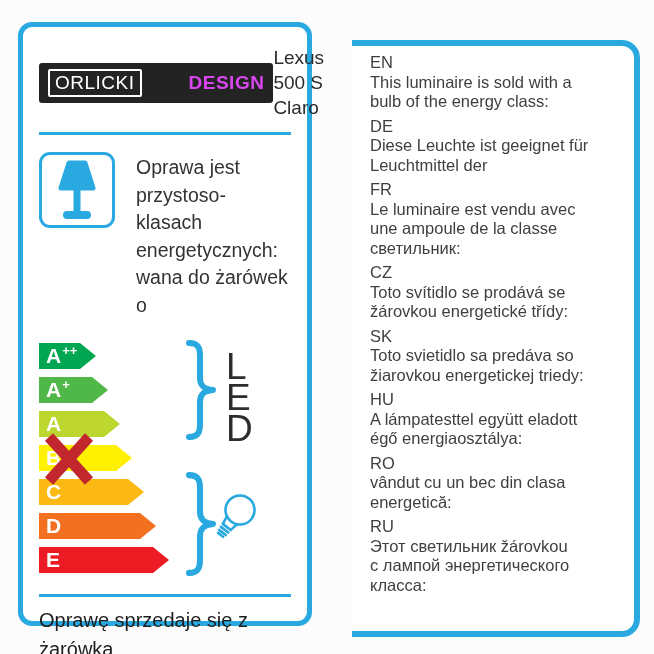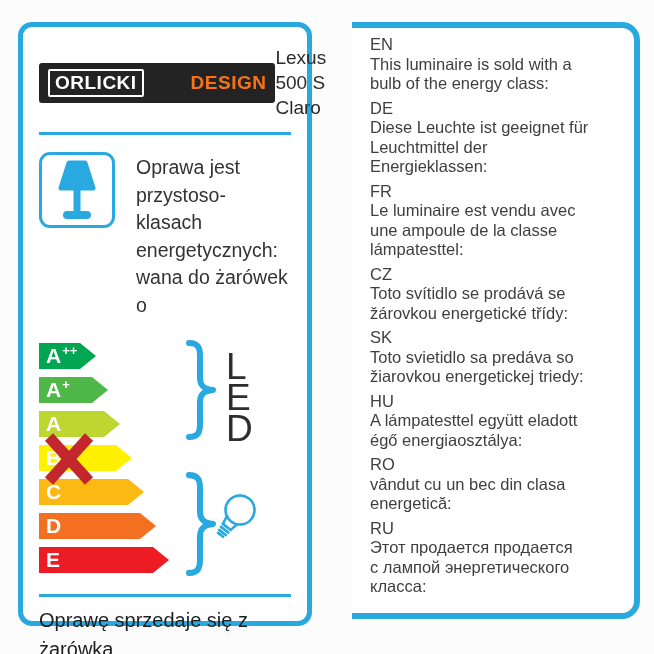--- a/index.html
+++ b/index.html
@@ -5,23 +5,23 @@
   html,body{margin:0;padding:0;background:#fcfcfc;}
   .stage{position:relative;width:654px;height:654px;background:#fcfcfc;overflow:hidden;
          font-family:"Liberation Sans",sans-serif;}
 
   
   .left-panel{position:absolute;left:18px;top:22px;width:294px;height:604px;
     box-sizing:border-box;border:5px solid var(--accent);border-radius:14px;
     background:#fff;padding:10px 12px;}
   .lp-header{display:flex;justify-content:space-between;align-items:center;margin:8px 4px 0 4px;}
   .logo{background:#232323;border-radius:3px;padding:6px 9px;display:flex;align-items:center;gap:7px;}
-  .logo-orlicki{color:#fff;font-weight:bold;font-size:19px;letter-spacing:.5px;
+  .logo-orlicki{color:#fff;font-weight:normal;font-size:19px;letter-spacing:.5px;
     border:2px solid #fff;padding:1px 5px;border-radius:2px;}
-  .logo-design{color:#f97316;font-weight:bold;font-size:19px;letter-spacing:.5px;padding-left:40px;}
+  .logo-design{color:#d946ef;font-weight:bold;font-size:19px;letter-spacing:.5px;padding-left:40px;}
   .model{width:116px;text-align:left;font-size:19px;line-height:25px;color:#2b2b2b;}
   .divider{height:3px;background:var(--accent);margin:12px 4px 0 4px;border:none;}
   .intro{display:flex;gap:21px;margin:17px 0 0 4px;}
   .lamp-box{width:76px;height:76px;box-sizing:border-box;border:3.5px solid var(--accent);
     border-radius:11px;display:flex;align-items:center;justify-content:center;flex:0 0 auto;}
   .intro-lines{font-size:19.5px;line-height:27.5px;color:#333;padding-top:2px;}
 
   .scale-area{position:relative;height:234px;margin:24px 0 0 4px;}
   .arrow{height:26px;margin-bottom:8px;display:flex;align-items:center;padding-left:7px;
     box-sizing:border-box;color:#fff;
@@ -32,21 +32,21 @@
   .brace{position:absolute;left:146px;width:33px;}
   .brace-top{top:-3px;height:100px;}
   .brace-bottom{top:129px;height:104px;}
   .led-label{position:absolute;left:187px;top:8px;width:3px;word-break:break-all;
     font-size:37px;line-height:31px;color:#2d2d2d;overflow:visible;white-space:normal;}
   .bulb{position:absolute;left:176px;top:146px;}
 
   .note{margin:9px 4px 0 4px;font-size:20px;line-height:29px;color:#1f1f1f;}
 
   
-  .right-panel{position:absolute;left:352px;top:22px;width:288px;height:597px;
+  .right-panel{position:absolute;left:352px;top:40px;width:288px;height:597px;
     box-sizing:border-box;background:#fff;border:6px solid var(--accent);border-left:none;
     border-radius:0 18px 18px 0;padding:7px 10px 4px 18px;}
   .lang-section{margin-bottom:5px;}
   .lang-code,.lang-line{font-size:16.5px;line-height:19.5px;color:#3f3f3f;}
 </style>
 </head>
 <body>
 
 <div class="stage">
 
@@ -147,27 +147,26 @@
     <div class="lang-section">
       <div class="lang-code">EN</div>
       <div class="lang-line">This luminaire is sold with a</div>
       <div class="lang-line">bulb of the energy class:</div>
       <div class="lang-line"></div>
     </div>
     <div class="lang-section">
       <div class="lang-code">DE</div>
       <div class="lang-line">Diese Leuchte ist geeignet für</div>
       <div class="lang-line">Leuchtmittel der</div>
-      <div class="lang-line">Energieklassen:</div>
     </div>
     <div class="lang-section">
       <div class="lang-code">FR</div>
       <div class="lang-line">Le luminaire est vendu avec</div>
       <div class="lang-line">une ampoule de la classe</div>
-      <div class="lang-line">lámpatesttel:</div>
+      <div class="lang-line">светильник:</div>
     </div>
     <div class="lang-section">
       <div class="lang-code">CZ</div>
       <div class="lang-line">Toto svítidlo se prodává se</div>
       <div class="lang-line">žárovkou energetické třídy:</div>
       <div class="lang-line"></div>
     </div>
     <div class="lang-section">
       <div class="lang-code">SK</div>
       <div class="lang-line">Toto svietidlo sa predáva so</div>
@@ -180,18 +179,18 @@
       <div class="lang-line">égő energiaosztálya:</div>
       <div class="lang-line"></div>
     </div>
     <div class="lang-section">
       <div class="lang-code">RO</div>
       <div class="lang-line">vândut cu un bec din clasa</div>
       <div class="lang-line">energetică:</div>
     </div>
     <div class="lang-section">
       <div class="lang-code">RU</div>
-      <div class="lang-line">Этот продается продается</div>
+      <div class="lang-line">Этот светильник žárovkou</div>
       <div class="lang-line">с лампой энергетического</div>
       <div class="lang-line">класса:</div>
     </div>
   </div>
 </div>
 
 </body></html>

